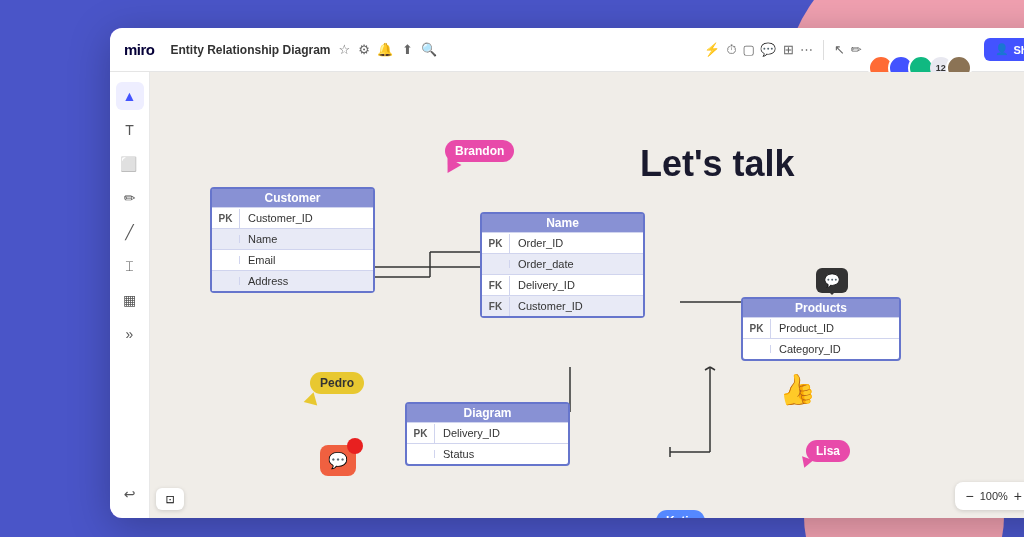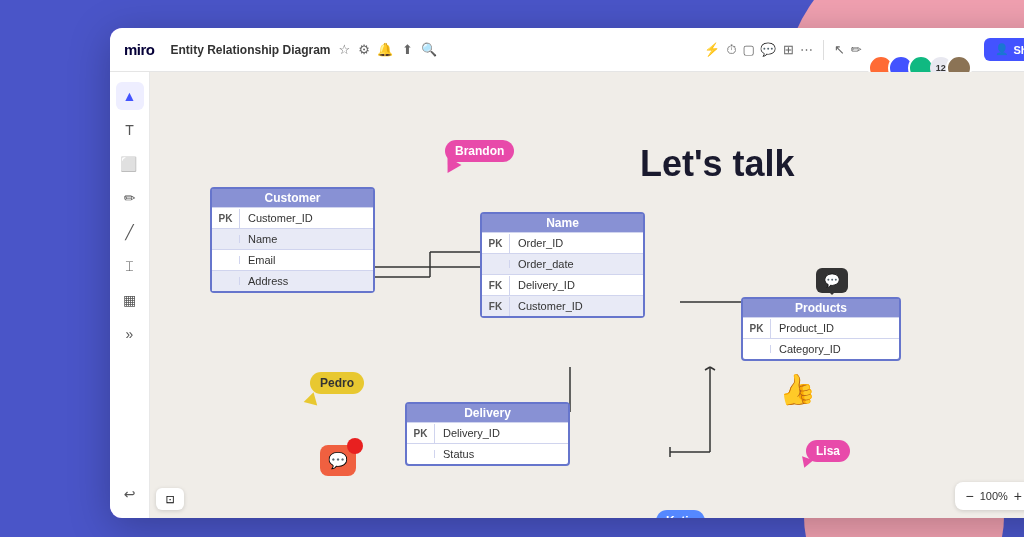--- a/index.html
+++ b/index.html
@@ -367,21 +367,21 @@
         <div class="erd-key">PK</div>
         <div class="erd-field">Product_ID</div>
       </div>
       <div class="erd-row">
         <div class="erd-key"></div>
         <div class="erd-field">Category_ID</div>
       </div>
     </div>
 
     <div class="erd-table" style="left:255px; top:330px; width:165px;">
-      <div class="erd-table-header">Delivery</div>
+      <div class="erd-table-header">Diagram</div>
       <div class="erd-row">
         <div class="erd-key">PK</div>
         <div class="erd-field">Delivery_ID</div>
       </div>
       <div class="erd-row">
         <div class="erd-key"></div>
         <div class="erd-field">Status</div>
       </div>
     </div>
 

